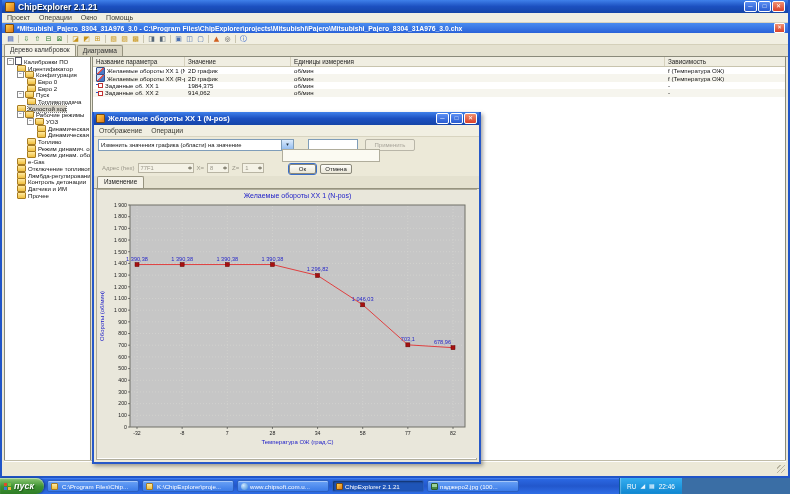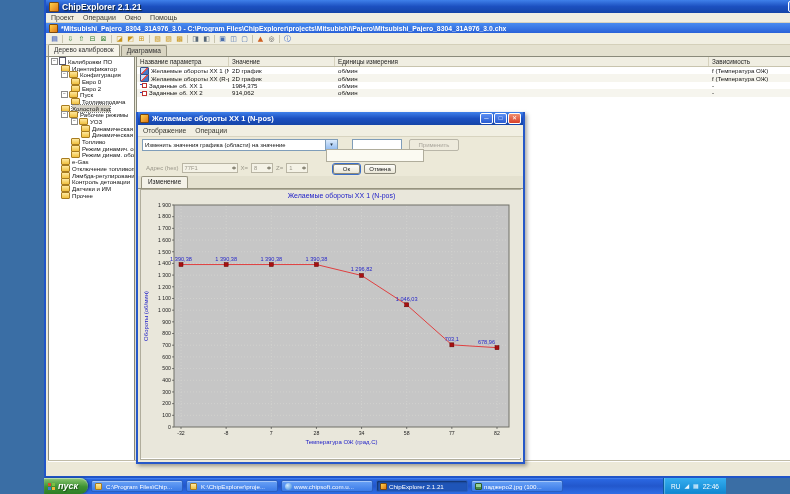--- a/index.html
+++ b/index.html
@@ -1,17 +1,17 @@
 <!DOCTYPE html>
 <html><head>
 <meta charset="utf-8">
 <style>
   html,body{margin:0;padding:0;width:790px;height:494px;overflow:hidden;
     font-family:"Liberation Sans","DejaVu Sans",sans-serif;background:#3a6ea5;}
-  #screen{position:relative;width:682px;height:494px;margin-left:44px;}
+  #screen{position:relative;width:682px;height:494px;}
   
   #main-window{position:absolute;left:0;top:0;width:790px;height:478px;background:#ece9d8;
     border-left:2px solid #2055c8;border-right:2px solid #2055c8;border-bottom:2px solid #2055c8;box-sizing:border-box;}
   .titlebar{height:13px;background:linear-gradient(180deg,#3f80ea,#1c50c0 50%,#1545a8);display:flex;align-items:center;padding:0 3px;}
   .titlebar .ttl{color:#fff;font-size:8.5px;font-weight:bold;text-shadow:1px 1px 1px #123;white-space:nowrap;overflow:hidden;flex:1;}
   .appicon{width:8px;height:8px;background:linear-gradient(135deg,#ffd24a,#e07818);border:1px solid #7a4a10;border-radius:1px;margin-right:3px;flex:none;}
   .winbtn{width:11px;height:9px;border:1px solid #fff;border-radius:2px;margin-left:1px;font-size:6px;line-height:8px;text-align:center;color:#fff;flex:none;
     background:linear-gradient(180deg,#5b8ef2,#2a5cd0);}
   .winbtn.close{background:linear-gradient(180deg,#f09070,#d8402a);}
   .menubar{height:9px;background:#f1efe2;border-bottom:1px solid #d8d4c0;display:flex;align-items:center;gap:9px;padding-left:5px;font-size:7px;color:#3a3a33;}

